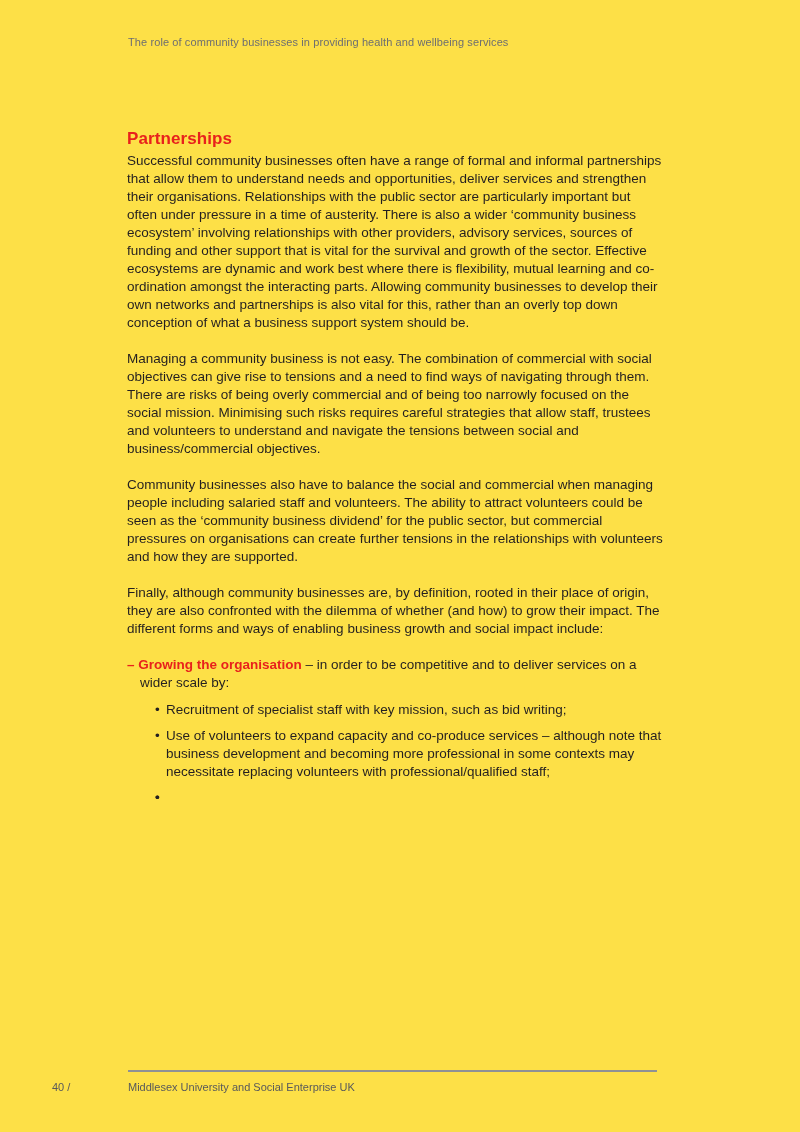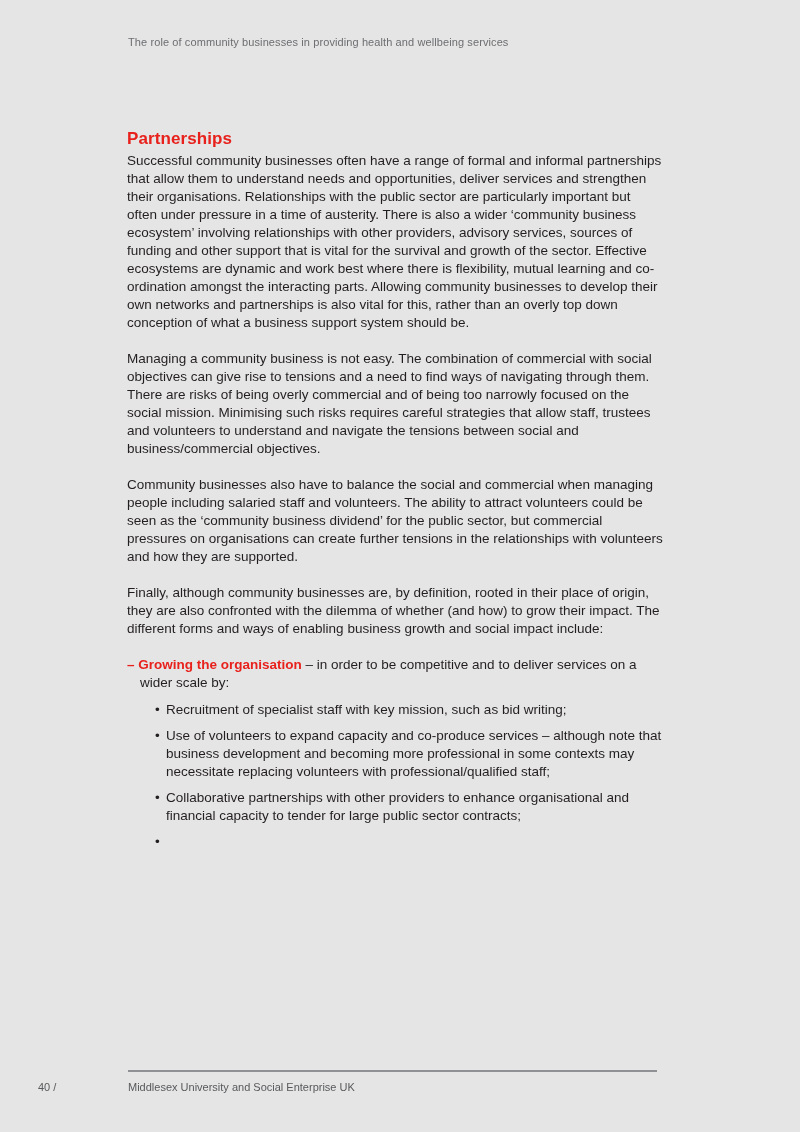--- a/index.html
+++ b/index.html
@@ -4,21 +4,21 @@
 <style>
   html, body {
     margin: 0;
     padding: 0;
     background: #ffffff;
   }
   .page {
     position: relative;
     width: 800px;
     height: 1132px;
-    background: #e5e5e5;
+    background: #fde047;
     font-family: "Liberation Sans", "DejaVu Sans", sans-serif;
     overflow: hidden;
   }
   .running-header {
     position: absolute;
     left: 128px;
     top: 36px;
     font-size: 11px;
     letter-spacing: 0.1px;
     color: #6d6e71;
@@ -73,21 +73,21 @@
   .footer-rule {
     position: absolute;
     left: 128px;
     top: 1070px;
     width: 529px;
     height: 2px;
     background: #8f9194;
   }
   .footer-pagenum {
     position: absolute;
-    left: 38px;
+    left: 52px;
     top: 1081px;
     font-size: 11px;
     color: #58595b;
   }
   .footer-imprint {
     position: absolute;
     left: 128px;
     top: 1081px;
     font-size: 11px;
     color: #58595b;
@@ -121,21 +121,20 @@
       <li>
         <span class="bullet">•</span>
         <span>Recruitment of specialist staff with key mission, such as bid writing;</span>
       </li>
       <li>
         <span class="bullet">•</span>
         <span>Use of volunteers to expand capacity and co-produce services – although note that business development and becoming more professional in some contexts may necessitate replacing volunteers with professional/qualified staff;</span>
       </li>
       <li>
         <span class="bullet">•</span>
-        <span>Collaborative partnerships with other providers to enhance organisational and financial capacity to tender for large public sector contracts;</span>
       </li>
       <li>
         <span class="bullet">•</span>
       </li>
     </ul>
 
   </div>
 
   <div class="footer-rule"></div>
 

